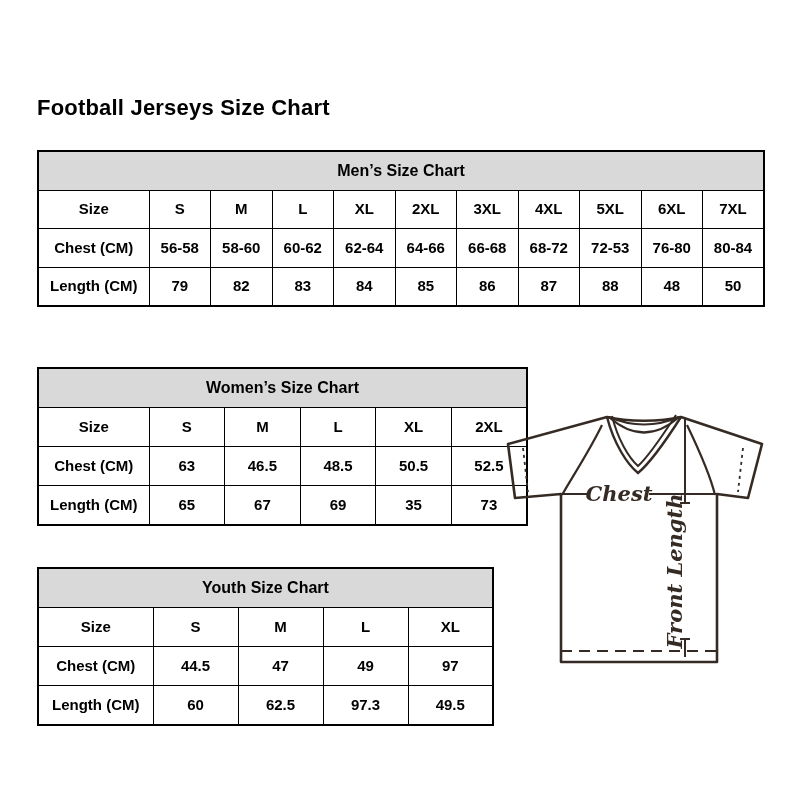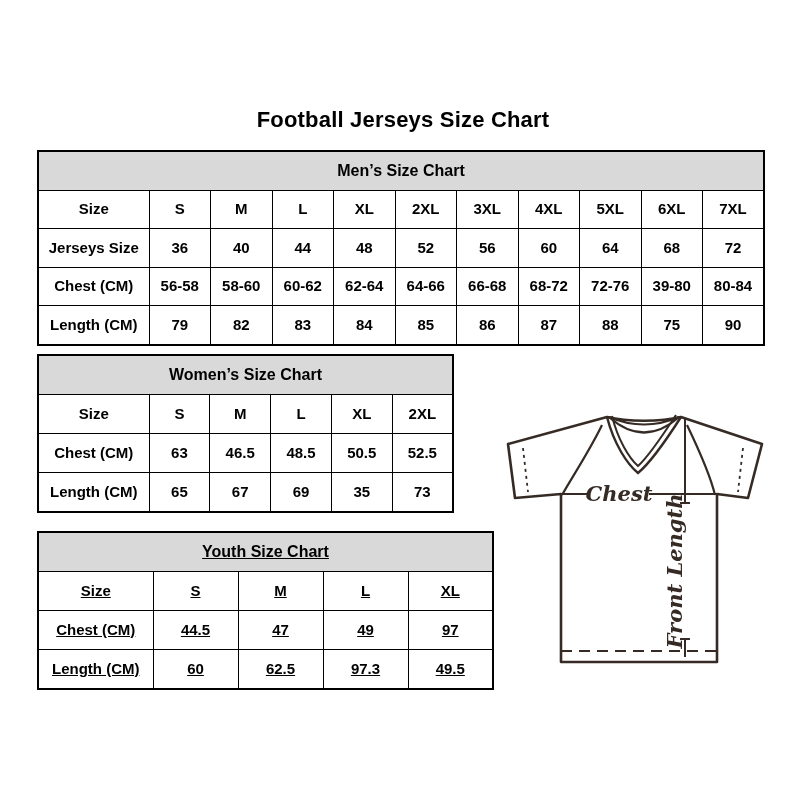--- a/index.html
+++ b/index.html
@@ -1,40 +1,40 @@
 <!DOCTYPE html>
 <html><head>
 <meta charset="utf-8">
 <style>
   html,body{margin:0;padding:0;background:#fff;}
   .stage{
     position:relative;width:800px;height:800px;background:var(--bg,#fff);
     font-family:"Liberation Sans",sans-serif;color:var(--txt,#000);overflow:hidden;
   }
   .title{
-    position:absolute;top:95px;left:37px;width:708px;margin:12px;
-    text-align:center;font-size:22px;font-weight:bold;letter-spacing:.2px;
+    position:absolute;top:95px;left:37px;width:708px;margin:0;
+    text-align:left;font-size:22px;font-weight:bold;letter-spacing:.2px;
   }
   table.size-table{
     position:absolute;border-collapse:collapse;table-layout:fixed;
     border:2.5px solid var(--bd,#000);
   }
   table.size-table td{
     border:1.5px solid var(--bd,#000);
     text-align:center;vertical-align:middle;
     font-weight:bold;font-size:15px;padding:0;line-height:1.1;
   }
   table.size-table td.thead{
     background:var(--hdr,#d9d9d9);font-size:16px;
   }
   #men{left:37px;top:150px;width:728px;}
   #men td{height:37.5px;}
-  #women{left:37px;top:354px;width:417px;}
+  #women{left:37px;top:367px;width:491px;}
   #women td{height:38px;}
-  #youth{left:37px;top:531px;width:457px;text-decoration:underline;}
+  #youth{left:37px;top:567px;width:457px;}
   #youth td{height:38px;}
   .jersey{
     position:absolute;left:498px;top:406px;width:272px;height:262px;
     color:var(--sketch,#362b24);
   }
   .jersey .ln{fill:none;stroke:currentColor;}
   .jersey text{
     fill:currentColor;font-family:"DejaVu Serif","Liberation Serif",serif;
     font-style:italic;font-weight:bold;font-size:21px;
   }
@@ -71,57 +71,44 @@
           <td>L</td>
           <td>XL</td>
           <td>2XL</td>
           <td>3XL</td>
           <td>4XL</td>
           <td>5XL</td>
           <td>6XL</td>
           <td>7XL</td>
         </tr>
         <tr>
-          <td>Jerseys Size</td>
-          <td>36</td>
-          <td>40</td>
-          <td>44</td>
-          <td>48</td>
-          <td>52</td>
-          <td>56</td>
-          <td>60</td>
-          <td>64</td>
-          <td>68</td>
-          <td>72</td>
-        </tr>
-        <tr>
           <td>Chest (CM)</td>
           <td>56-58</td>
           <td>58-60</td>
           <td>60-62</td>
           <td>62-64</td>
           <td>64-66</td>
           <td>66-68</td>
           <td>68-72</td>
-          <td>72-76</td>
-          <td>39-80</td>
+          <td>72-53</td>
+          <td>76-80</td>
           <td>80-84</td>
         </tr>
         <tr>
           <td>Length (CM)</td>
           <td>79</td>
           <td>82</td>
           <td>83</td>
           <td>84</td>
           <td>85</td>
           <td>86</td>
           <td>87</td>
           <td>88</td>
-          <td>75</td>
-          <td>90</td>
+          <td>48</td>
+          <td>50</td>
         </tr>
       </tbody>
     </table>
   <table class="size-table" id="women">
       <colgroup>
         <col style="width: 111px;">
         <col>
         <col>
         <col>
         <col>

